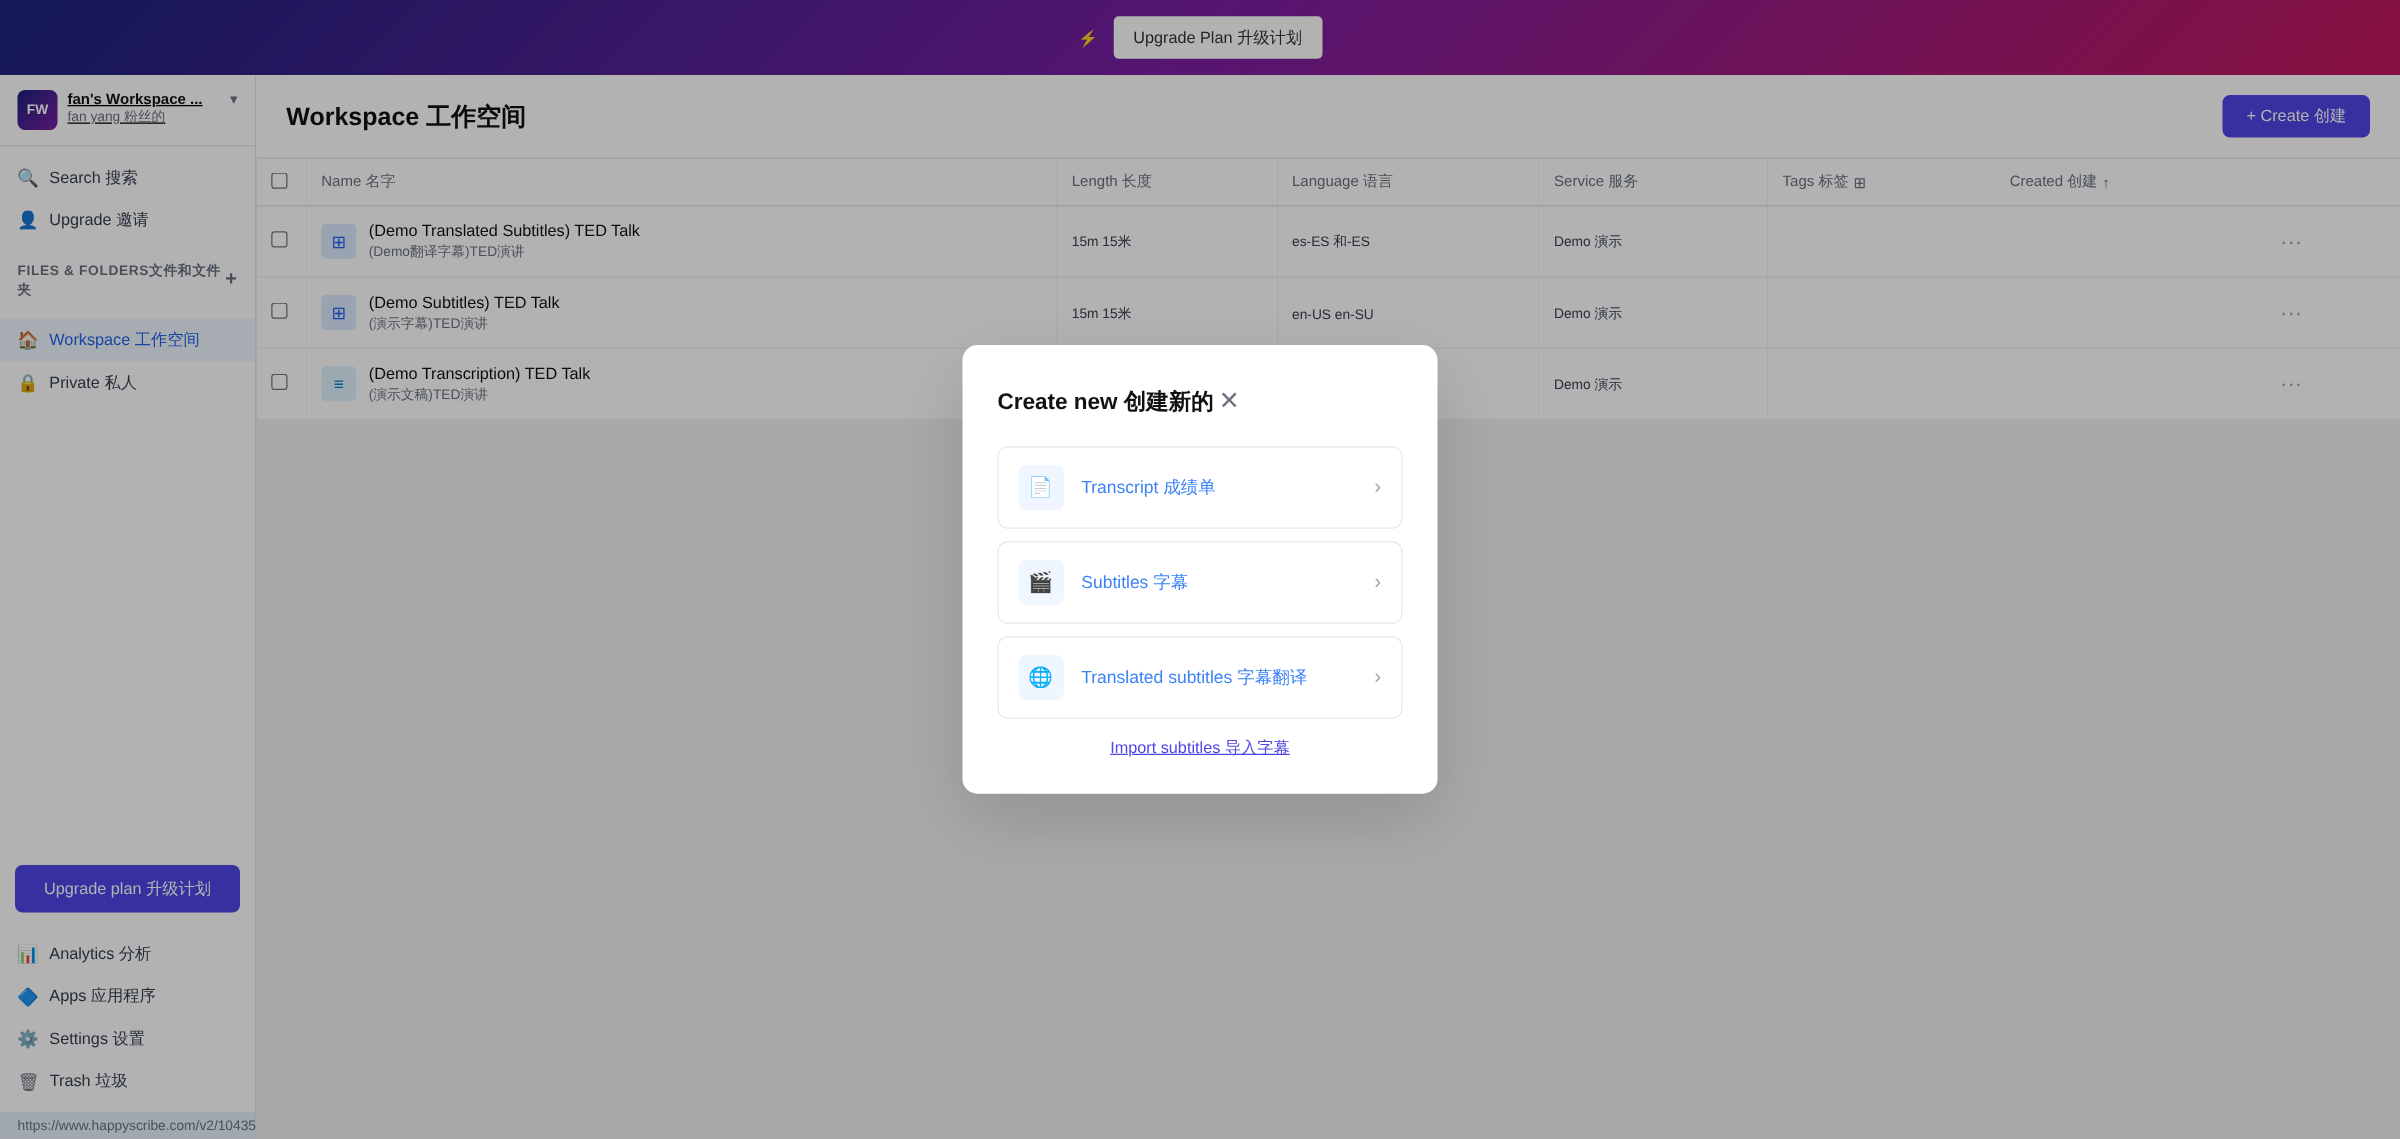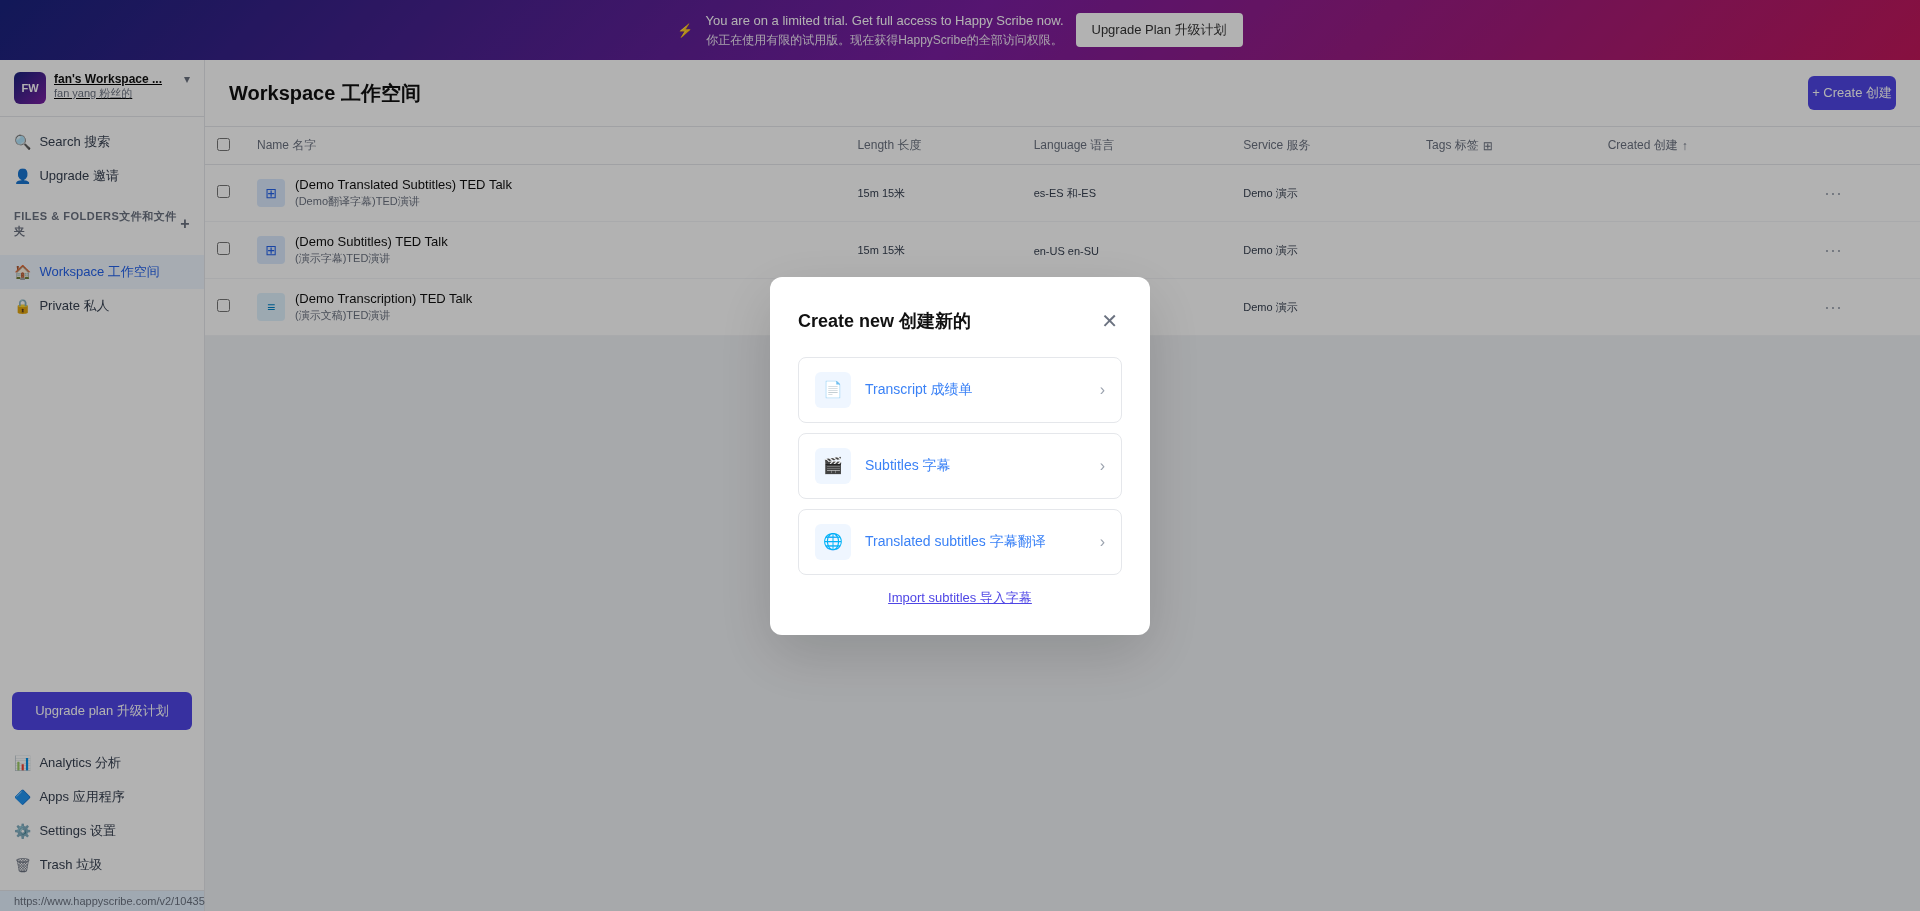--- a/index.html
+++ b/index.html
@@ -135,21 +135,21 @@
       align-items: center;
       justify-content: space-between;
     }
     .page-title { font-size: 20px; font-weight: 600; color: #111; }
 
     .header-actions { display: flex; gap: 10px; align-items: center; }
     .create-btn {
       background: #4f46e5;
       color: white;
       border: none;
-      padding: 8px 4px;
+      padding: 8px 19px;
       border-radius: 6px;
       font-size: 13px;
       cursor: pointer;
       font-weight: 500;
       display: flex;
       align-items: center;
       gap: 6px;
     }
     .create-folder-btn {
       background: white;
@@ -241,21 +241,20 @@
       background: white;
       border-radius: 12px;
       padding: 28px;
       width: 380px;
       box-shadow: 0 20px 60px rgba(0,0,0,0.15);
       position: relative;
     }
     .modal-header {
       display: flex;
       align-items: center;
-      justify-content: space-between;
       margin-bottom: 20px;
     }
     .modal-title { font-size: 18px; font-weight: 600; color: #111; }
     .modal-close {
       background: none;
       border: none;
       cursor: pointer;
       color: #6b7280;
       font-size: 20px;
       padding: 4px;
@@ -300,24 +299,20 @@
     
     .table-container::-webkit-scrollbar { width: 6px; }
     .table-container::-webkit-scrollbar-track { background: #f3f4f6; }
     .table-container::-webkit-scrollbar-thumb { background: #d1d5db; border-radius: 3px; }
   </style>
 </head>
 <body>
 
 <div class="top-banner">
   <span>⚡</span>
-  <div class="banner-text">
-    <div class="line1">You are on a limited trial. Get full access to Happy Scribe now.</div>
-    <div class="line2">你正在使用有限的试用版。现在获得HappyScribe的全部访问权限。</div>
-  </div>
   <button class="upgrade-banner-btn">Upgrade Plan 升级计划</button>
 </div>
 
 <div class="app-layout">
 
   <aside class="sidebar">
     <div class="workspace-header">
       <div class="workspace-avatar">FW</div>
       <div class="workspace-info">
         <div class="workspace-name">fan's Workspace ...</div>

